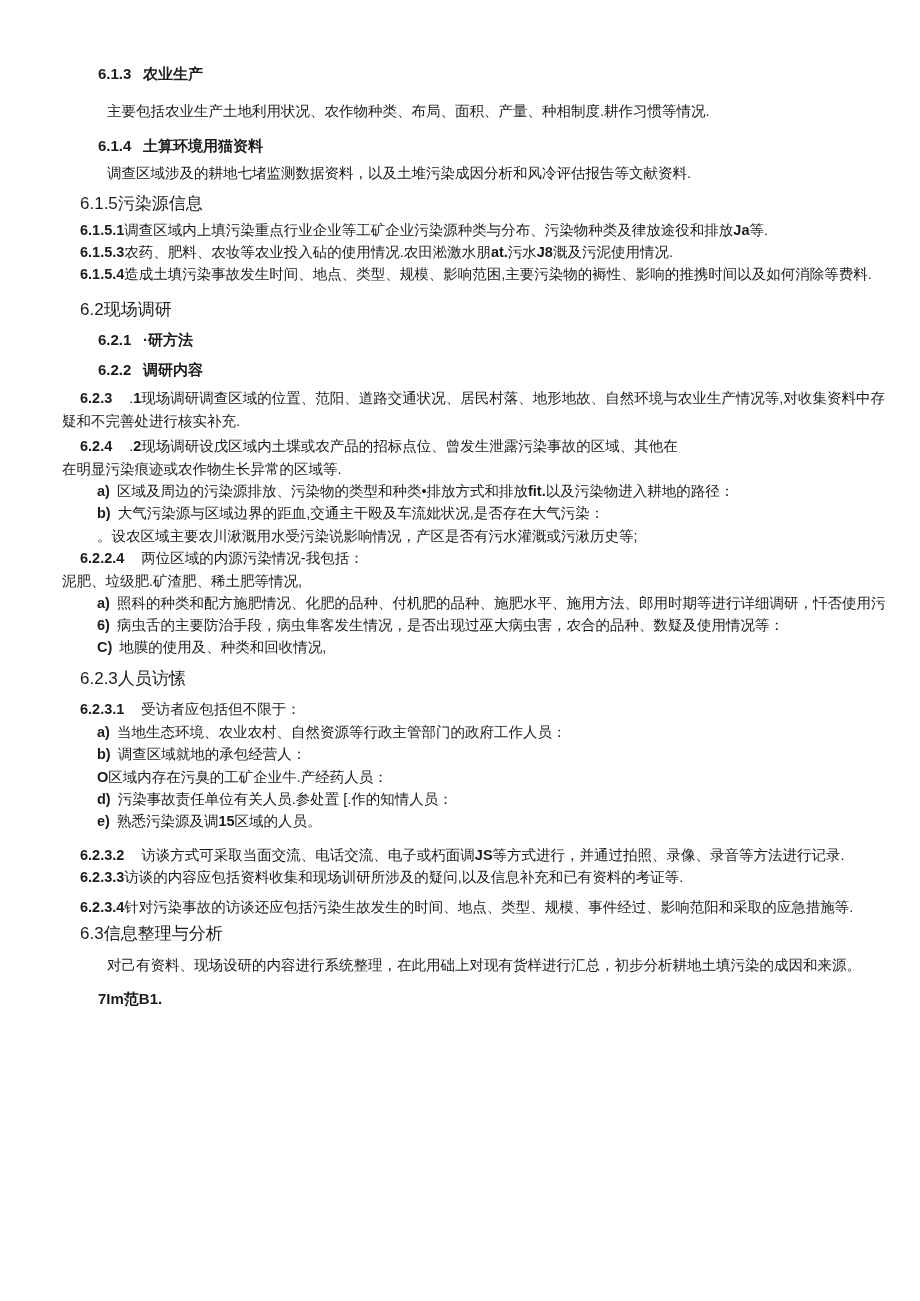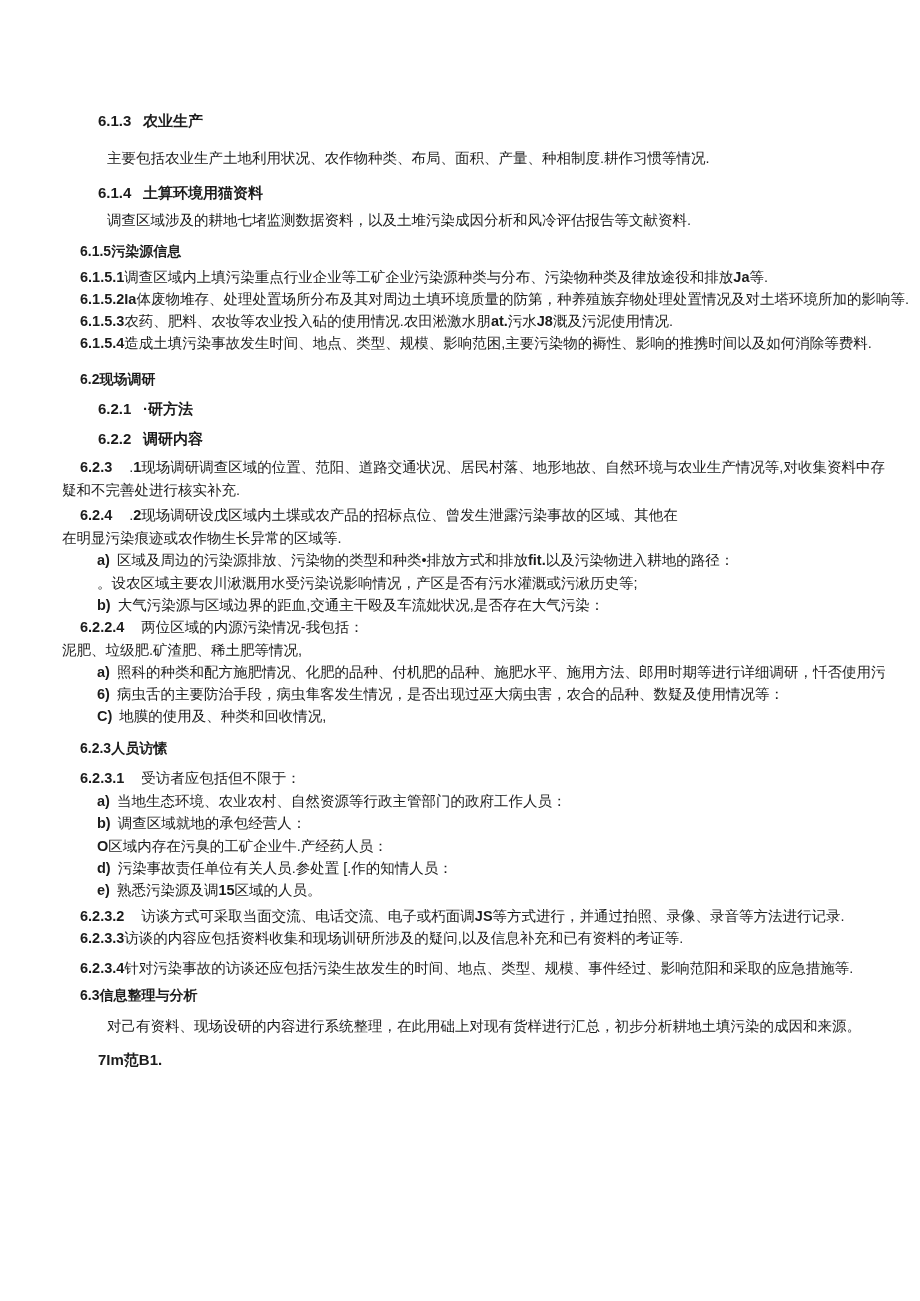--- a/index.html
+++ b/index.html
@@ -1,32 +1,32 @@
 <!DOCTYPE html>
 <html><head>
 <meta charset="utf-8">
 <style>
   html,body{margin:0;padding:0;background:#fff;}
   .page{
     position:relative;
     width:920px;height:1301px;
     background:#ffffff;
     box-sizing:border-box;
-    padding:110px 12px 0 62px;
+    padding:63px 12px 0 62px;
     font-family:"Liberation Sans","DejaVu Sans",sans-serif;
     font-size:14.5px;
     line-height:22px;
     color:#1c1c1c;
     overflow:hidden;
   }
   .line{white-space:nowrap;}
   .h{font-weight:bold;font-size:15px;text-indent:18px;}
   .h .num{display:inline-block;min-width:63px;}
   .h7 .num{display:inline-block;min-width:23px;}
-  .h2{font-weight:bold;font-size:14px;text-indent:18px;}
+  .h2{font-weight:normal;font-size:17px;text-indent:18px;}
   .clause{text-indent:18px;}
   .clause .num{font-weight:bold;}
   .tab .num{margin-right:17px;}
   .para{text-indent:45px;}
   .li{text-indent:35px;}
   .li .marker{font-weight:bold;margin-right:7px;}
   .cont{text-indent:0;}
   b{font-weight:bold;}
 </style>
 </head>
@@ -39,21 +39,20 @@
   <div class="line para" style="margin-top:15px"><span>主要包括农业生产土地利用状况、农作物种类、布局、面积、产量、种相制度.耕作习惯等情况.</span></div>
 
   <div class="line h" style="margin-top:13px"><span class="num">6.1.4</span><span>土算环境用猫资料</span></div>
 
   <div class="line para" style="margin-top:5px"><span>调查区域涉及的耕地七堵监测数据资料，以及土堆污染成因分析和风冷评估报告等文献资料.</span></div>
 
   <div class="line h2" style="margin-top:9px"><span class="num">6.1.5</span><span>污染源信息</span></div>
 
   <div class="line clause" style="margin-top:4px"><span class="num">6.1.5.1</span><span>调查区域内上填污染重点行业企业等工矿企业污染源种类与分布、污染物种类及律放途役和排放<b>Ja</b>等.</span></div>
 
-  <div class="line clause" style="margin-top:0"><span class="num">6.1.5.2</span><span><b>Ia</b>体废物堆存、处理处置场所分布及其对周边土填环境质量的防第，种养殖族弃物处理处置情况及对土塔环境所加的影响等.</span></div>
 
   <div class="line clause" style="margin-top:0"><span class="num">6.1.5.3</span><span>农药、肥料、农妆等农业投入砧的使用情况.农田淞激水朋<b>at.</b>污水<b>J8</b>溉及污泥使用情况.</span></div>
 
   <div class="line clause" style="margin-top:0"><span class="num">6.1.5.4</span><span>造成土填污染事故发生时间、地点、类型、规模、影响范困,主要污染物的褥性、影响的推携时间以及如何消除等费料.</span></div>
 
   <div class="line h2" style="margin-top:14px"><span class="num">6.2</span><span>现场调研</span></div>
 
   <div class="line h" style="margin-top:8px"><span class="num">6.2.1</span><span>·研方法</span></div>
 
 
@@ -63,23 +62,23 @@
 
   <div class="line cont" style="margin-top:1px"><span>疑和不完善处进行核实补充.</span></div>
 
   <div class="line clause tab" style="margin-top:3px"><span class="num">6.2.4</span><span>.<b>2</b>现场调研设戊区域内土堞或农产品的招标点位、曾发生泄露污染事故的区域、其他在</span></div>
 
   <div class="line cont" style="margin-top:1px"><span>在明显污染痕迹或农作物生长异常的区域等.</span></div>
 
 
   <div class="line li" style="margin-top:0"><span class="marker">a)</span><span>区域及周边的污染源排放、污染物的类型和种类•排放方式和排放<b>fit.</b>以及污染物进入耕地的路径：</span></div>
 
+  <div class="line li" style="margin-top:0"><span class="marker">b)</span><span>大气污染源与区域边界的距血,交通主干殴及车流妣状况,是否存在大气污染：</span></div>
+
   <div class="line li" style="margin-top:1px"><span>。设农区域主要农川湫溉用水受污染说影响情况，产区是否有污水灌溉或污湫历史等;</span></div>
-
-  <div class="line li" style="margin-top:0"><span class="marker">b)</span><span>大气污染源与区域边界的距血,交通主干殴及车流妣状况,是否存在大气污染：</span></div>
 
 
   <div class="line clause tab" style="margin-top:0"><span class="num">6.2.2.4</span><span>两位区域的内源污染情况-我包括：</span></div>
 
   <div class="line cont" style="margin-top:1px"><span>泥肥、垃级肥.矿渣肥、稀土肥等情况,</span></div>
 
   <div class="line li" style="margin-top:0"><span class="marker">a)</span><span>照科的种类和配方施肥情况、化肥的品种、付机肥的品种、施肥水平、施用方法、郎用时期等进行详细调研，忏否使用污</span></div>
 
   <div class="line li" style="margin-top:0"><span class="marker">6)</span><span>病虫舌的主要防治手段，病虫隼客发生情况，是否出现过巫大病虫害，农合的品种、数疑及使用情况等：</span></div>
 
@@ -92,21 +91,21 @@
   <div class="line li" style="margin-top:1px"><span class="marker">a)</span><span>当地生态环境、农业农村、自然资源等行政主管部门的政府工作人员：</span></div>
 
   <div class="line li" style="margin-top:0"><span class="marker">b)</span><span>调查区域就地的承包经营人：</span></div>
 
   <div class="line li" style="margin-top:1px"><span><b>O</b>区域内存在污臭的工矿企业牛.产经药人员：</span></div>
 
   <div class="line li" style="margin-top:0"><span class="marker">d)</span><span>污染事故责任单位有关人员.参处置 [.作的知情人员：</span></div>
 
   <div class="line li" style="margin-top:0"><span class="marker">e)</span><span>熟悉污染源及调<b>15</b>区域的人员。</span></div>
 
-  <div class="line clause tab" style="margin-top:4px"><span class="num">6.2.3.2</span><span>访谈方式可采取当面交流、电话交流、电子或朽面调<b>JS</b>等方式进行，并通过拍照、录像、录音等方法进行记录.</span></div>
+  <div class="line clause tab" style="margin-top:12px"><span class="num">6.2.3.2</span><span>访谈方式可采取当面交流、电话交流、电子或朽面调<b>JS</b>等方式进行，并通过拍照、录像、录音等方法进行记录.</span></div>
 
   <div class="line clause" style="margin-top:0"><span class="num">6.2.3.3</span><span>访谈的内容应包括资料收集和现场训研所涉及的疑问,以及信息补充和已有资料的考证等.</span></div>
 
   <div class="line clause" style="margin-top:8px"><span class="num">6.2.3.4</span><span>针对污染事故的访谈还应包括污染生故发生的时间、地点、类型、规模、事件经过、影响范阳和采取的应急措施等.</span></div>
 
   <div class="line h2" style="margin-top:5px"><span class="num">6.3</span><span>信息整理与分析</span></div>
 
   <div class="line para" style="margin-top:9px"><span>对己有资料、现场设研的内容进行系统整理，在此用础上对现有货样进行汇总，初步分析耕地土填污染的成因和来源。</span></div>
 
   <div class="line h h7" style="margin-top:12px"><span class="num">7</span><span>Im范B1.</span></div>

